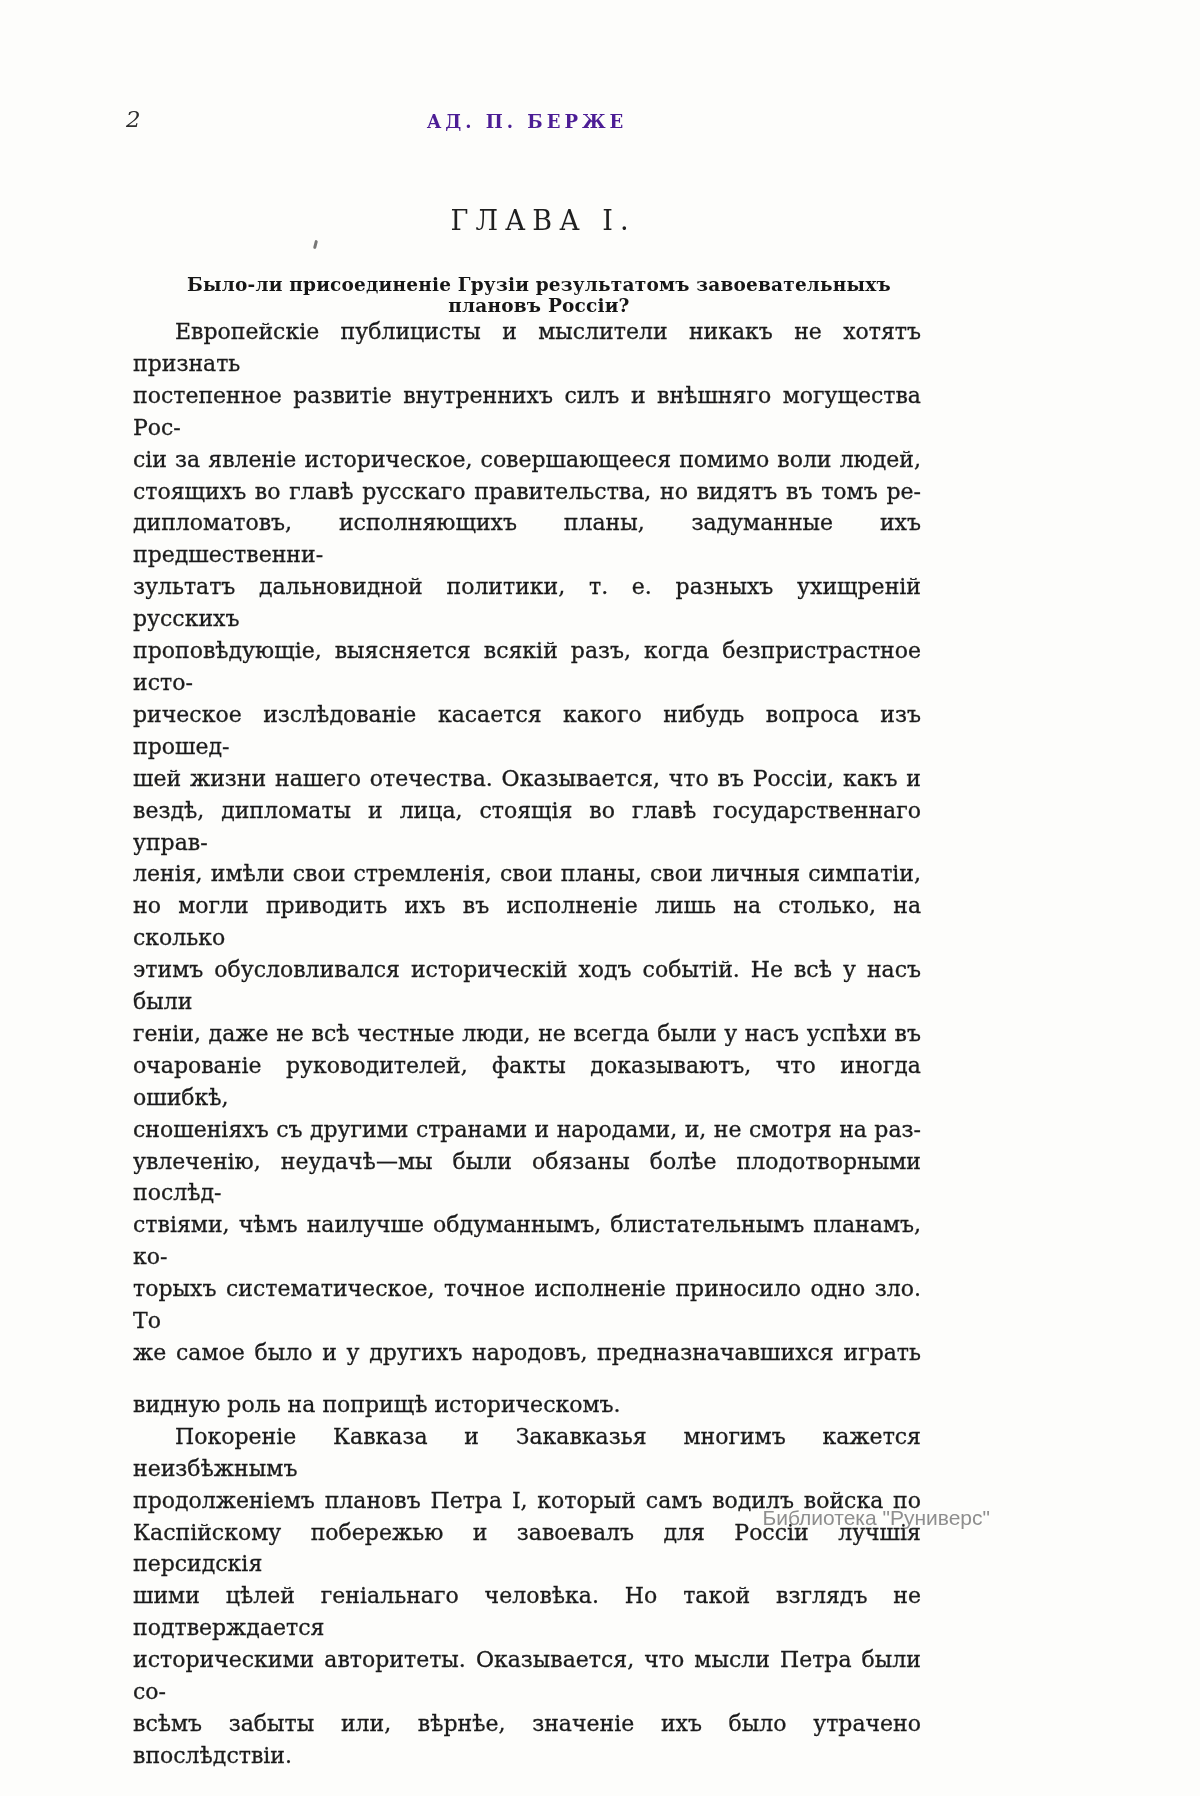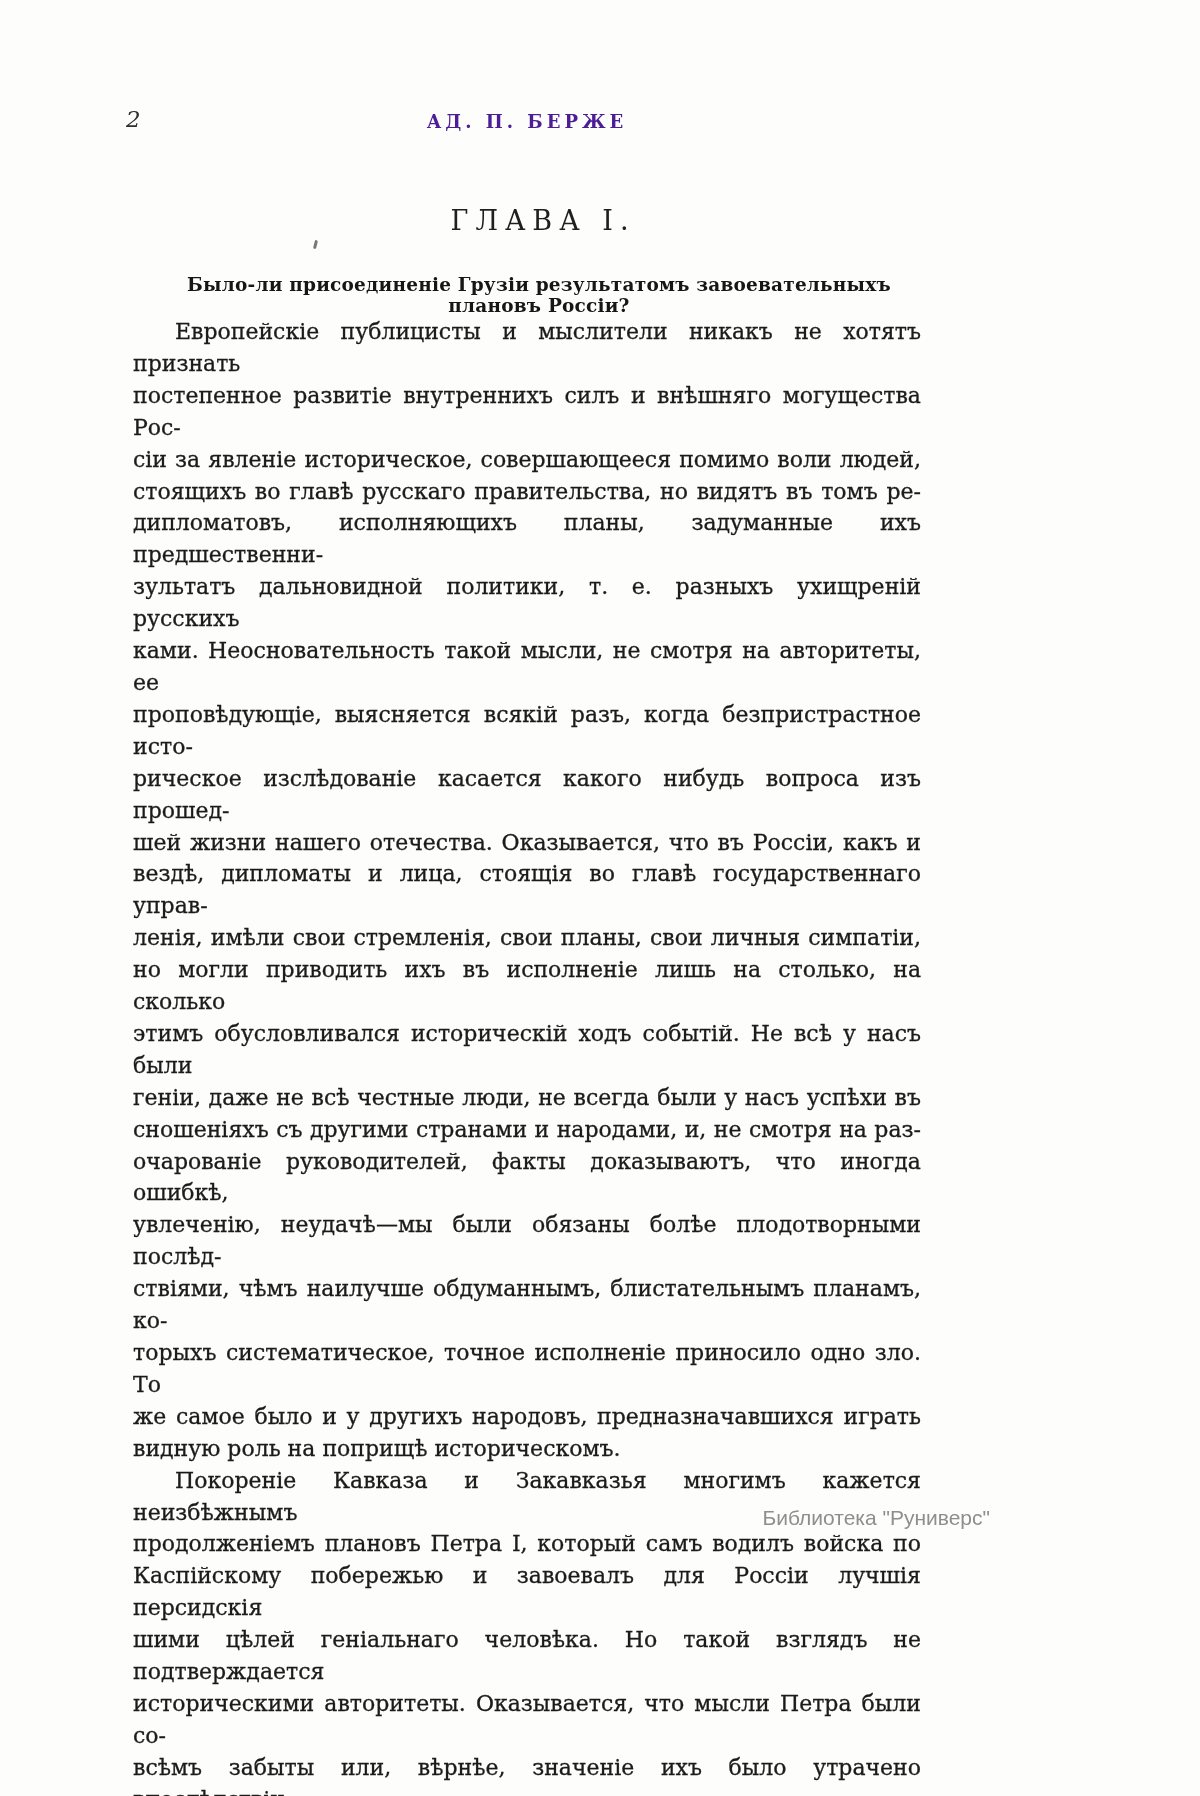--- a/index.html
+++ b/index.html
@@ -84,20 +84,21 @@
   }
   .line {
     text-align: justify;
     text-align-last: justify;
   }
   .line.first {
     text-indent: 42px;
   }
   .line.unjustified {
     text-align-last: left;
+    margin-top: 20px;
   }
   .watermark {
     position: absolute;
     right: 210px;
     top: 1506px;
     font-family: "Liberation Sans", sans-serif;
     font-size: 21px;
     color: #8e8e8e;
   }
 </style>
@@ -116,31 +117,30 @@
 
   <h2 class="subtitle">Было-ли присоединеніе Грузіи результатомъ завоевательныхъ плановъ Россіи?</h2>
 
   <div class="body-text">
       <div class="line first">Европейскіе публицисты и мыслители никакъ не хотятъ признать</div>
       <div class="line">постепенное развитіе внутреннихъ силъ и внѣшняго могущества Рос-</div>
       <div class="line">сіи за явленіе историческое, совершающееся помимо воли людей,</div>
       <div class="line">стоящихъ во главѣ русскаго правительства, но видятъ въ томъ ре-</div>
       <div class="line">дипломатовъ, исполняющихъ планы, задуманные ихъ предшественни-</div>
       <div class="line">зультатъ дальновидной политики, т. е. разныхъ ухищреній русскихъ</div>
-      <div class="line">ками. Неосновательность такой мысли, не смотря на авторитеты, ее</div>
       <div class="line">проповѣдующіе, выясняется всякій разъ, когда безпристрастное исто-</div>
       <div class="line">рическое изслѣдованіе касается какого нибудь вопроса изъ прошед-</div>
       <div class="line">шей жизни нашего отечества. Оказывается, что въ Россіи, какъ и</div>
       <div class="line">вездѣ, дипломаты и лица, стоящія во главѣ государственнаго управ-</div>
       <div class="line">ленія, имѣли свои стремленія, свои планы, свои личныя симпатіи,</div>
       <div class="line">но могли приводить ихъ въ исполненіе лишь на столько, на сколько</div>
       <div class="line">этимъ обусловливался историческій ходъ событій. Не всѣ у насъ были</div>
       <div class="line">геніи, даже не всѣ честные люди, не всегда были у насъ успѣхи въ</div>
+      <div class="line">очарованіе руководителей, факты доказываютъ, что иногда ошибкѣ,</div>
       <div class="line">сношеніяхъ съ другими странами и народами, и, не смотря на раз-</div>
-      <div class="line">очарованіе руководителей, факты доказываютъ, что иногда ошибкѣ,</div>
       <div class="line">увлеченію, неудачѣ—мы были обязаны болѣе плодотворными послѣд-</div>
       <div class="line">ствіями, чѣмъ наилучше обдуманнымъ, блистательнымъ планамъ, ко-</div>
       <div class="line">торыхъ систематическое, точное исполненіе приносило одно зло. То</div>
       <div class="line">же самое было и у другихъ народовъ, предназначавшихся играть</div>
       <div class="line unjustified">видную роль на поприщѣ историческомъ.</div>
       <div class="line first">Покореніе Кавказа и Закавказья многимъ кажется неизбѣжнымъ</div>
       <div class="line">продолженіемъ плановъ Петра I, который самъ водилъ войска по</div>
       <div class="line">Каспійскому побережью и завоевалъ для Россіи лучшія персидскія</div>
       <div class="line">шими цѣлей геніальнаго человѣка. Но такой взглядъ не подтверждается</div>
       <div class="line">историческими авторитеты. Оказывается, что мысли Петра были со-</div>

